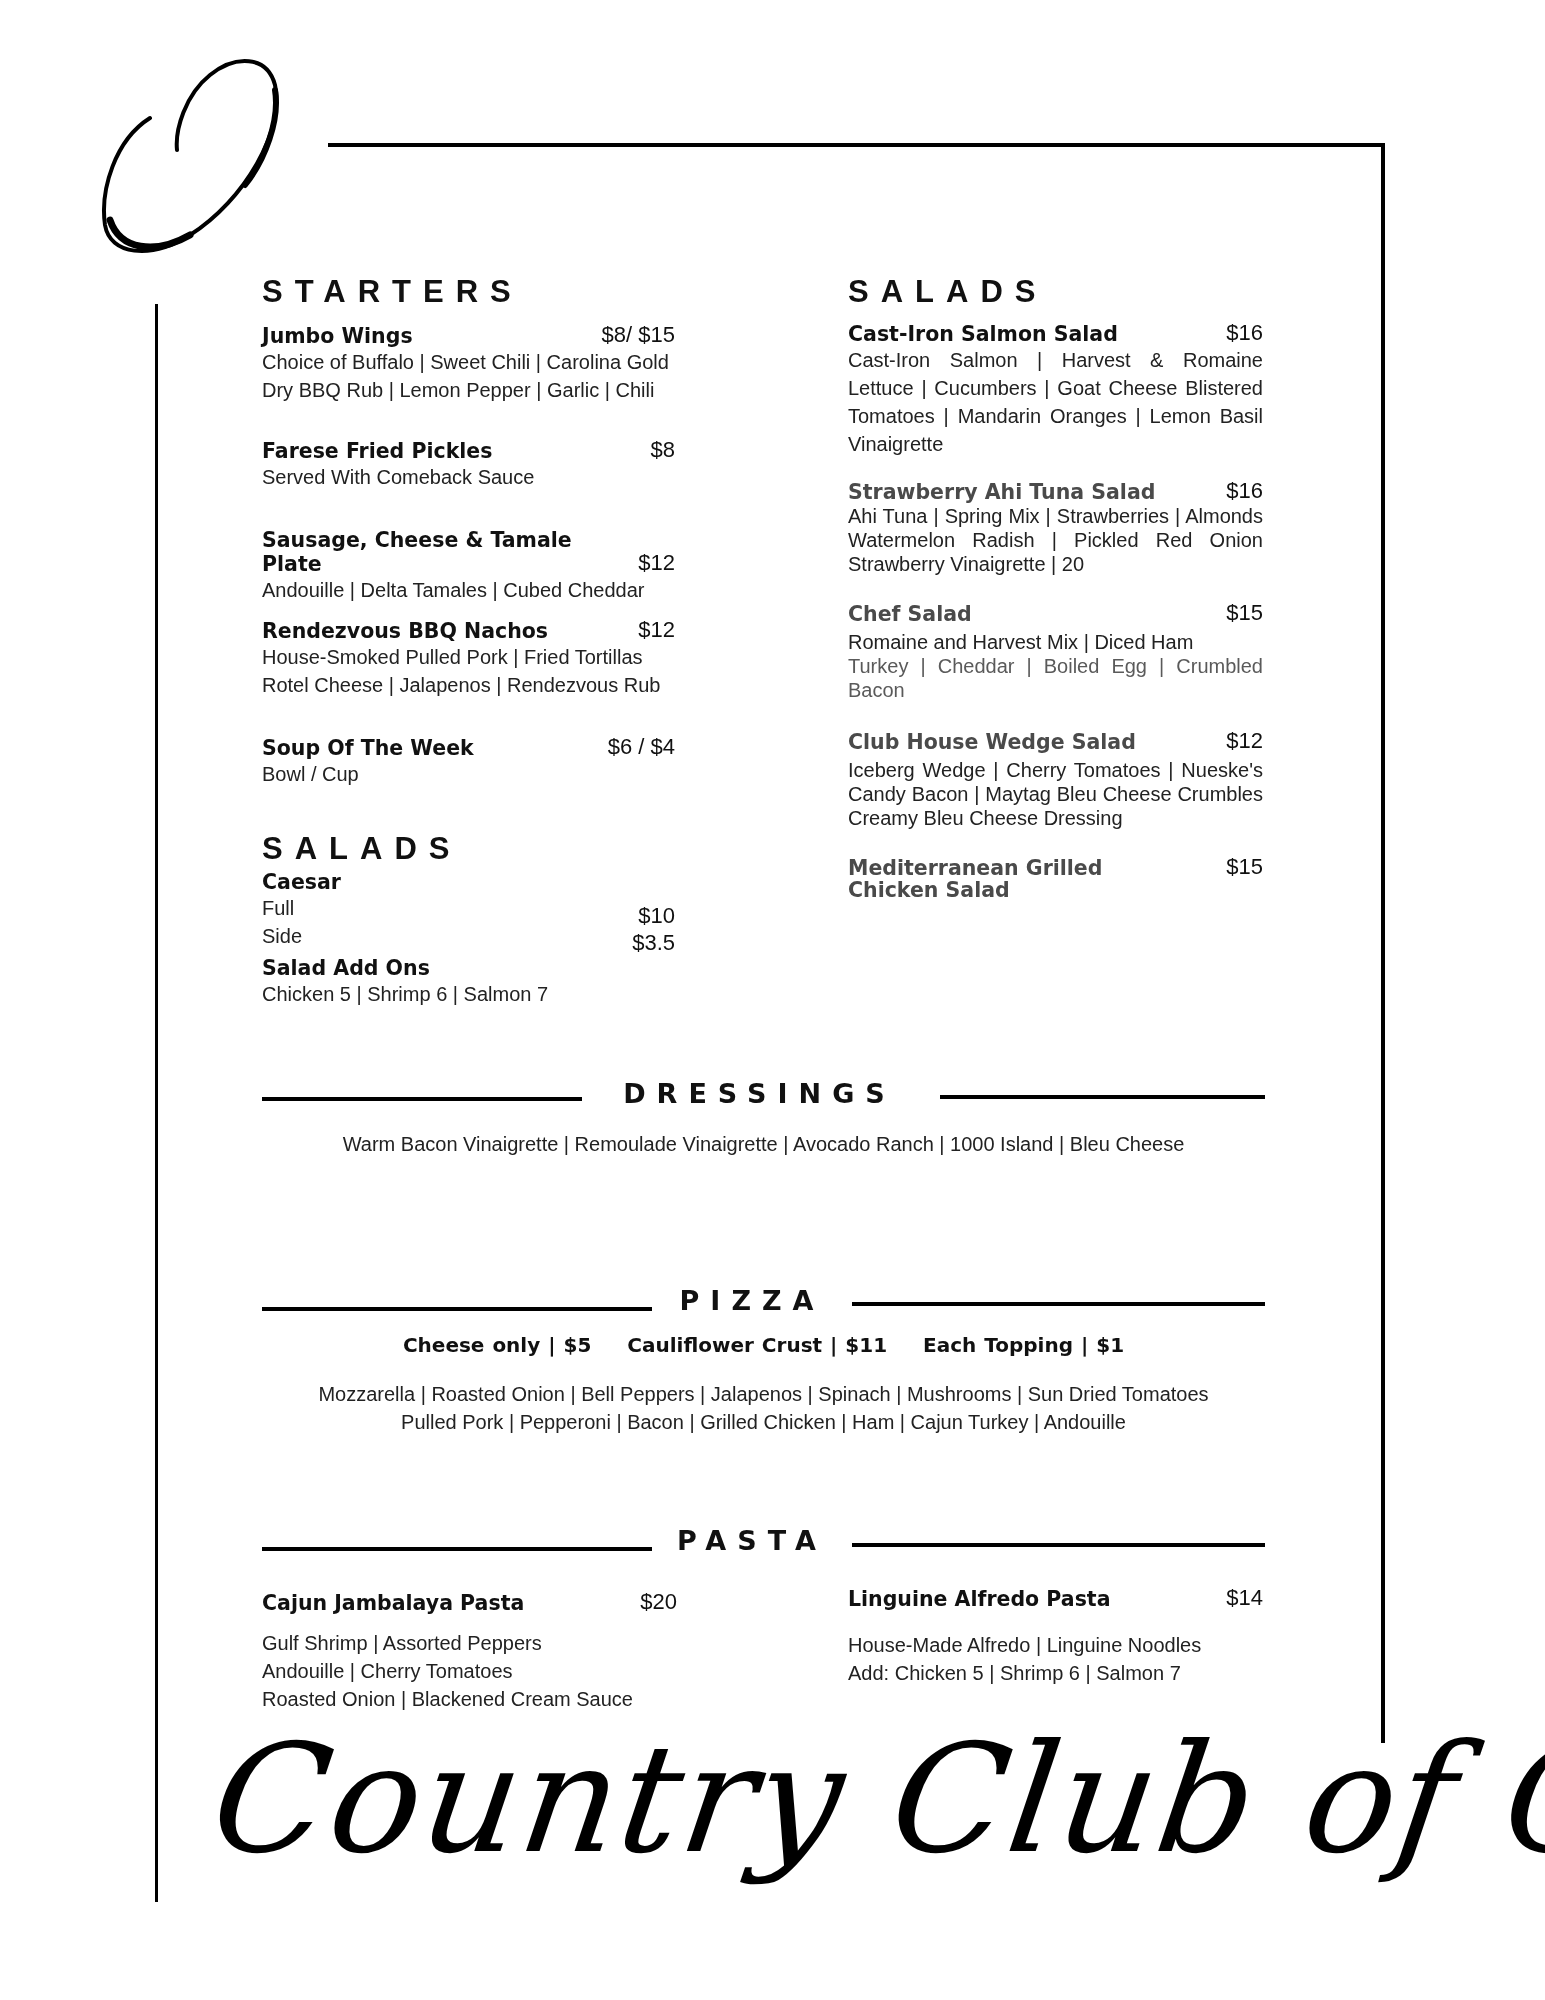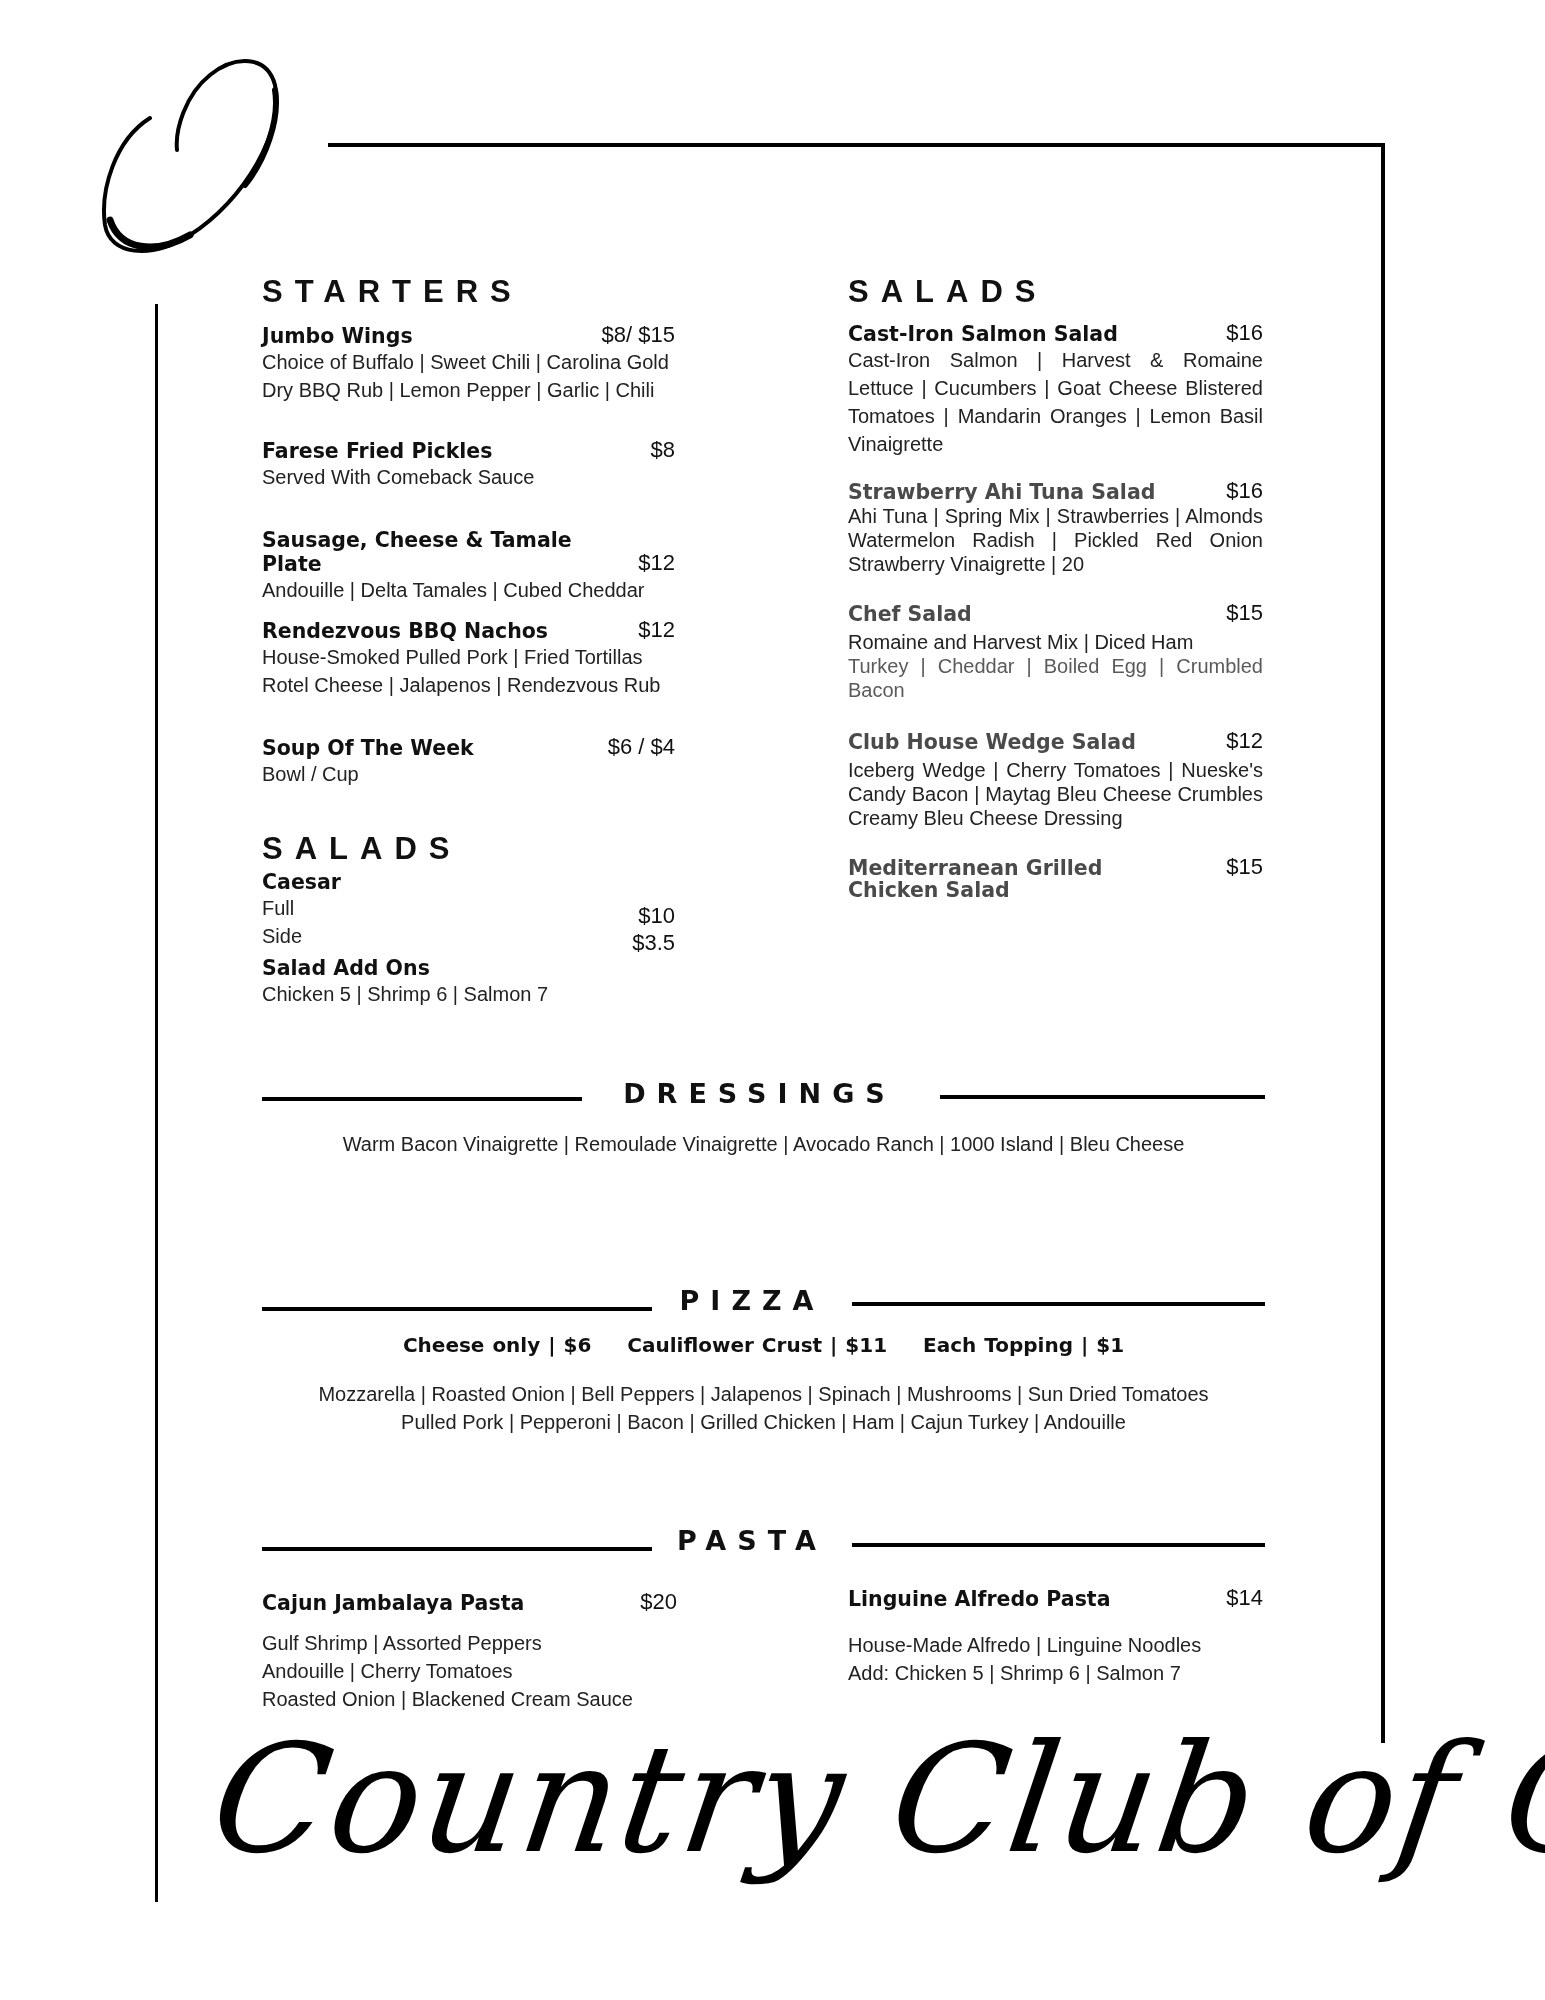--- a/index.html
+++ b/index.html
@@ -206,21 +206,21 @@
 
 <div class="centered-text" style="left:262px;top:1130px;width:1003px;">
   <div>Warm Bacon Vinaigrette | Remoulade Vinaigrette | Avocado Ranch | 1000 Island | Bleu Cheese</div>
 </div>
 
 <div class="line" style="left:262px;top:1307px;width:390px;height:4px;"></div>
 <div class="center-title" style="left:652px;top:1285px;width:200px;">PIZZA</div>
 <div class="line" style="left:852px;top:1302px;width:413px;height:4px;"></div>
 
 <div class="pizza-prices" style="left:262px;top:1333px;width:1003px;">
-  <span>Cheese only | $6</span>
+  <span>Cheese only | $5</span>
   <span>Cauliflower Crust | $11</span>
   <span>Each Topping | $1</span>
 </div>
 
 <div class="centered-text" style="left:262px;top:1380px;width:1003px;">
   <div>Mozzarella | Roasted Onion | Bell Peppers | Jalapenos | Spinach | Mushrooms | Sun Dried Tomatoes</div>
   <div>Pulled Pork | Pepperoni | Bacon | Grilled Chicken | Ham | Cajun Turkey | Andouille</div>
 </div>
 
 <div class="line" style="left:262px;top:1547px;width:390px;height:4px;"></div>

